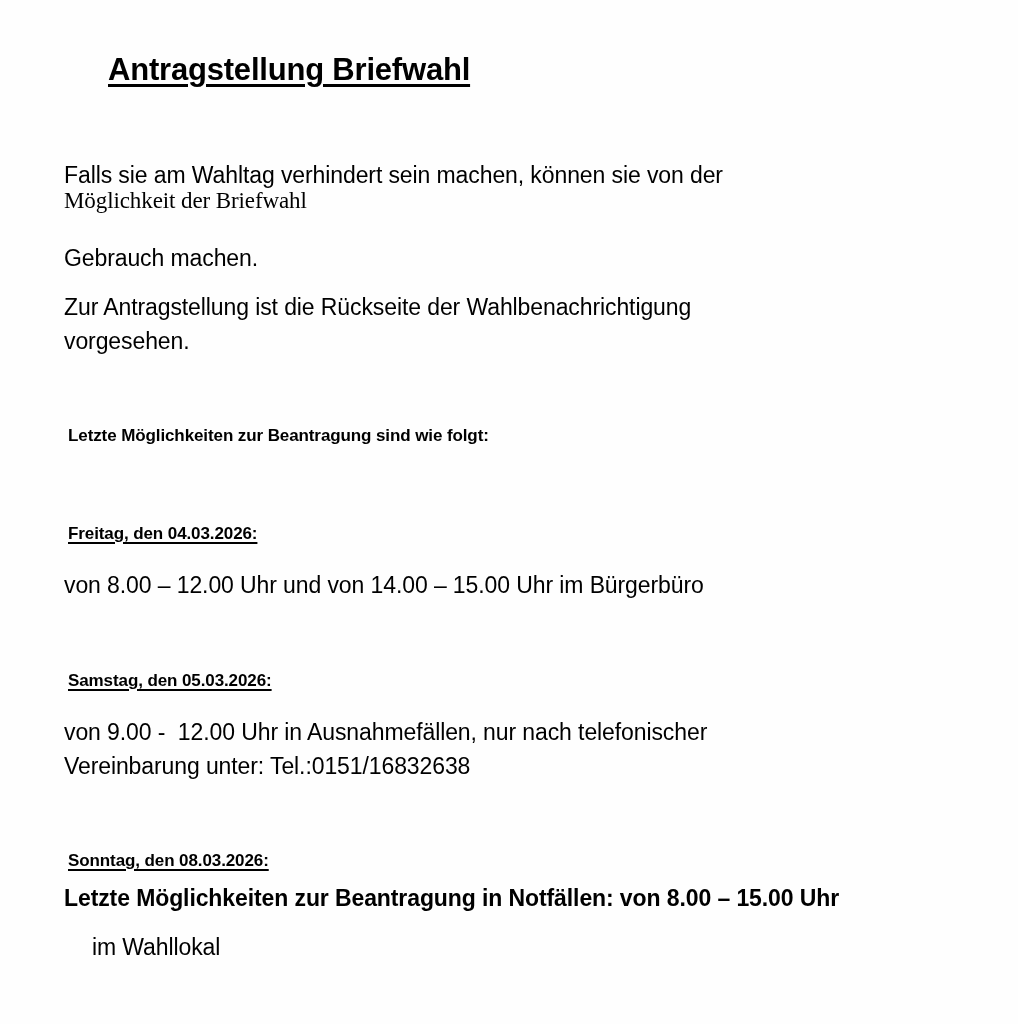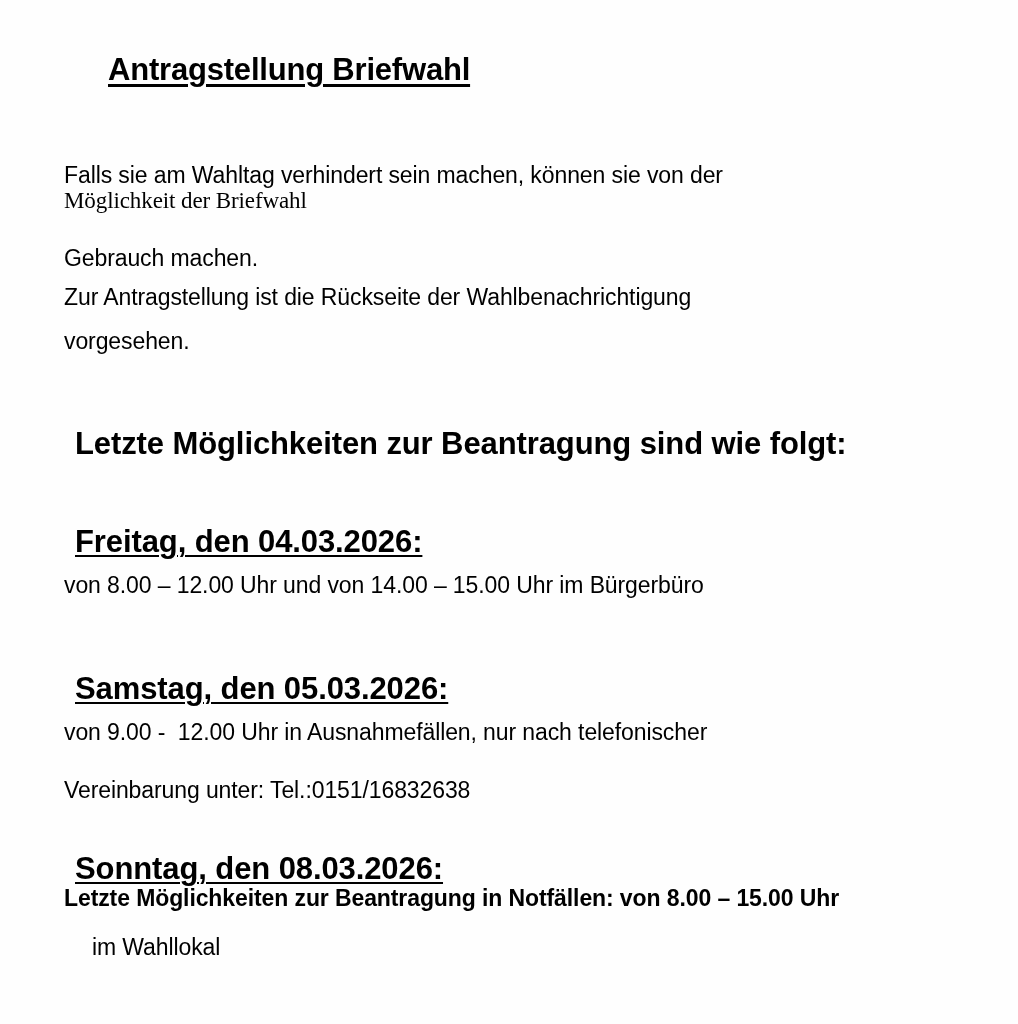--- a/index.html
+++ b/index.html
@@ -8,40 +8,40 @@
       font-family: "Liberation Sans", sans-serif; color: #000;
     }
     .page { position: absolute; left: 64px; top: 0; width: 900px; }
     .title {
       position: absolute; top: 52px; left: 0;
       font-size: 31px; font-weight: bold; text-decoration: underline;
       text-decoration-thickness: 3px; text-underline-offset: 4px;
       white-space: nowrap; letter-spacing: -0.2px; margin-left: 44px;
     }
     .p { position: absolute; left: 0; font-size: 23px; line-height: 34px; white-space: nowrap; letter-spacing: -0.1px; }
-    .h { position: absolute; left: 11px; font-size: 31px; font-weight: bold; white-space: nowrap; letter-spacing: -0.1px; }
+    .h { position: absolute; left: 4px; font-size: 17px; font-weight: bold; white-space: nowrap; letter-spacing: -0.1px; }
     .u { text-decoration: underline; text-decoration-thickness: 2px; text-underline-offset: 3px; }
   </style>
 </head>
 <body>
 
 <div class="page">
   <div class="title">Antragstellung Briefwahl</div>
 
   <div class="p" style="top:158px;">Falls sie am Wahltag verhindert sein machen, können sie von der</div>
   <div class="p" style="top:184px;font-family:Liberation Serif, serif;">Möglichkeit der Briefwahl</div>
   <div class="p" style="top:241px;">Gebrauch machen.</div>
-  <div class="p" style="top:280px;">Zur Antragstellung ist die Rückseite der Wahlbenachrichtigung</div>
+  <div class="p" style="top:290px;">Zur Antragstellung ist die Rückseite der Wahlbenachrichtigung</div>
   <div class="p" style="top:324px;">vorgesehen.</div>
 
   <div class="h" style="top:426px;">Letzte Möglichkeiten zur Beantragung sind wie folgt:</div>
 
   <div class="h u" style="top:524px;">Freitag, den 04.03.2026:</div>
   <div class="p" style="top:568px;">von 8.00 – 12.00 Uhr und von 14.00 – 15.00 Uhr im Bürgerbüro</div>
 
   <div class="h u" style="top:671px;">Samstag, den 05.03.2026:</div>
   <div class="p" style="top:715px; white-space:pre;">von 9.00 -  12.00 Uhr in Ausnahmefällen, nur nach telefonischer</div>
-  <div class="p" style="top:749px;margin-top:24px;">Vereinbarung unter: Tel.:0151/16832638</div>
+  <div class="p" style="top:749px;">Vereinbarung unter: Tel.:0151/16832638</div>
 
   <div class="h u" style="top:851px;">Sonntag, den 08.03.2026:</div>
   <div class="p" style="top:881px;font-weight:bold;">Letzte Möglichkeiten zur Beantragung in Notfällen: von 8.00 – 15.00 Uhr</div>
   <div class="p" style="top:930px;margin-left:28px;">im Wahllokal</div>
 </div>
 
 </body></html>

